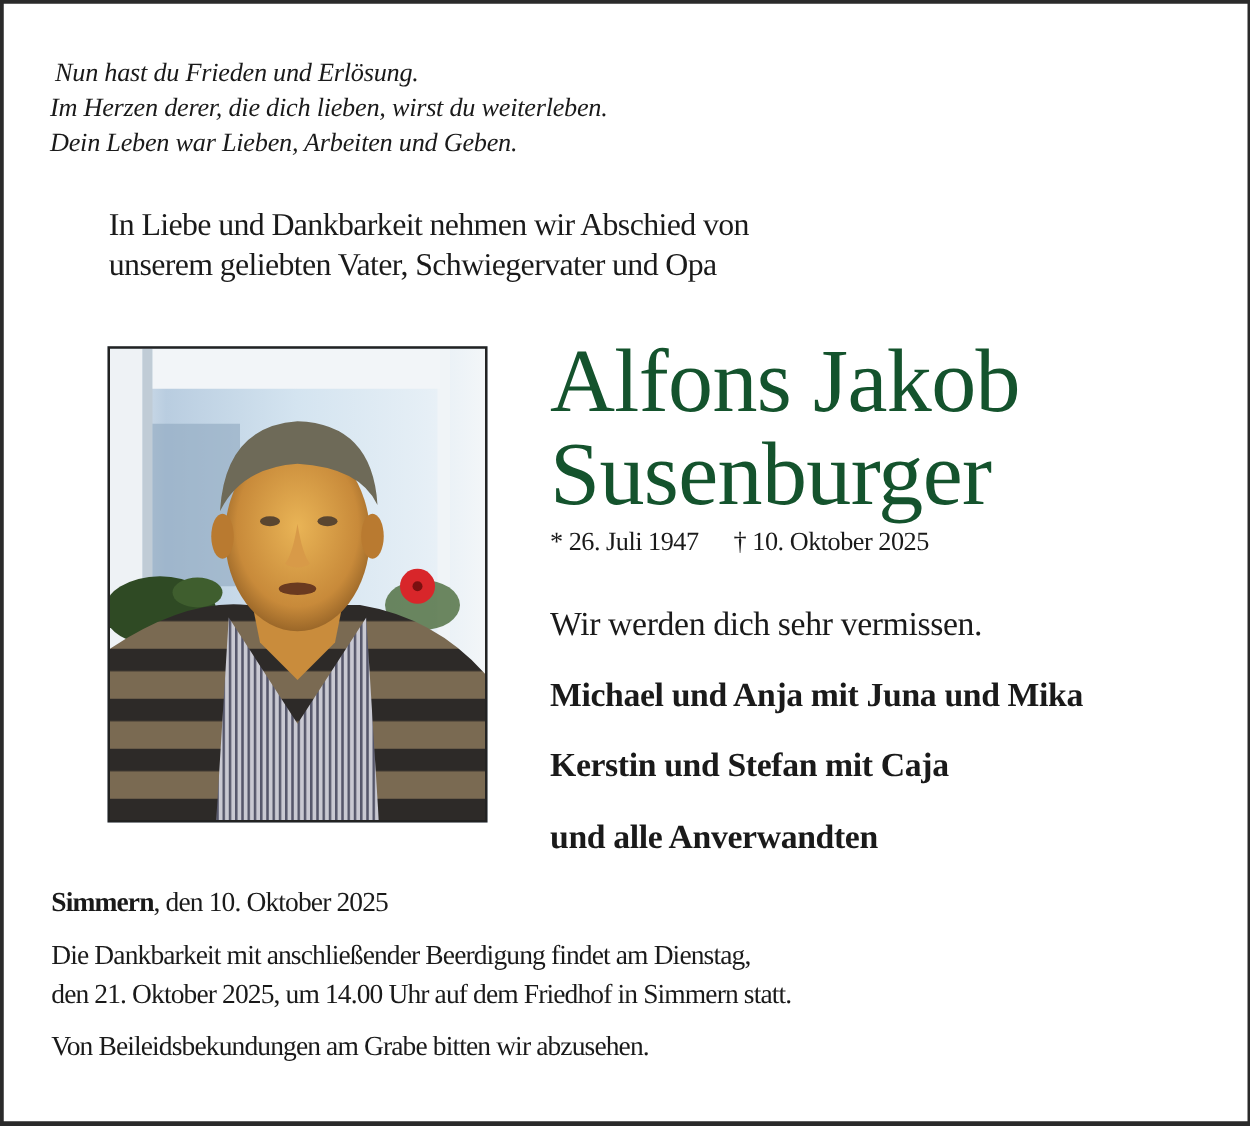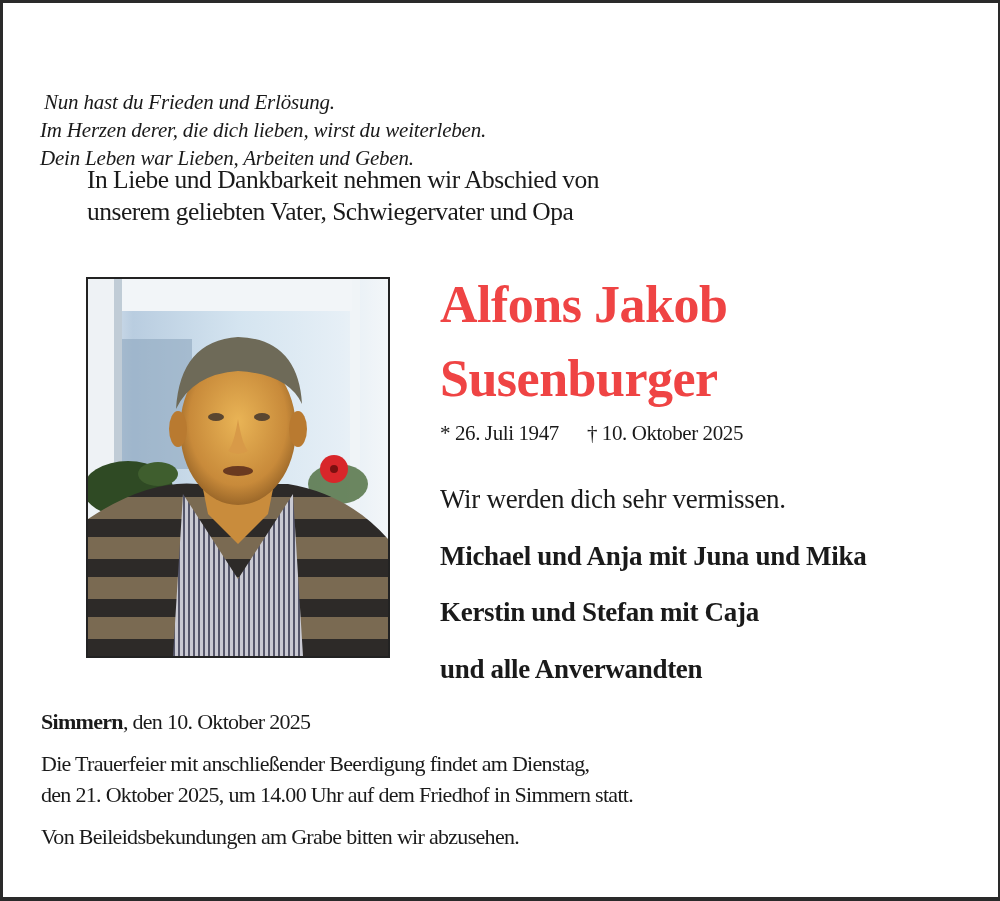--- a/index.html
+++ b/index.html
@@ -2,29 +2,29 @@
 <html><head>
   <meta charset="utf-8">
   <style>
     html, body { margin: 0; padding: 0; background: #ffffff; }
     body { width: 1000px; height: 901px; position: relative; overflow: hidden;
            font-family: "Liberation Serif", "DejaVu Serif", serif; color: #1a1a1a; }
     .frame { position: absolute; left: 0; top: 0; width: 1000px; height: 901px;
              box-sizing: border-box; border: 3px solid #2a2a2a; border-right-width: 2px; border-bottom-width: 4px; background: #fff; }
     .abs { position: absolute; white-space: nowrap; }
 
-    .poem { left: 40px; top: 44px; font-style: italic; font-size: 21px; line-height: 28px; letter-spacing: -0.2px; margin-top: 44px; }
+    .poem { left: 40px; top: 44px; font-style: italic; font-size: 21px; line-height: 28px; letter-spacing: -0.2px; }
     .poem div:first-child { padding-left: 4px; }
 
     .intro { left: 87px; top: 164px; font-size: 25.5px; line-height: 32px; letter-spacing: -0.5px; }
 
     .photo { left: 86px; top: 277px; width: 304px; height: 381px; box-sizing: border-box;
              border: 2px solid #222; overflow: hidden; background: #c9dcea; }
 
-    .name { left: 440px; top: 268px; font-weight: bold; font-size: 52px; line-height: 74px; letter-spacing: -0.5px; color: #ef4444; }
+    .name { left: 440px; top: 268px; font-weight: normal; font-size: 72px; line-height: 74px; letter-spacing: -0.5px; color: #14532d; }
     .dates { left: 440px; top: 419px; font-size: 21px; line-height: 28px; letter-spacing: -0.4px; }
     .dates .sep { display: inline-block; width: 28px; }
 
     .family { left: 440px; top: 479px; font-size: 27px; line-height: 40.5px; letter-spacing: -0.3px; }
     .family .b { font-weight: bold; margin-top: 16px; }
 
     .footer { left: 41px; top: 706px; font-size: 22px; line-height: 31px; letter-spacing: -0.7px; }
     .footer .place { font-weight: bold; }
     .footer .gap { height: 11px; }
   </style>
@@ -116,17 +116,17 @@
 <div class="abs family">
   <div>Wir werden dich sehr vermissen.</div>
   <div class="b">Michael und Anja mit Juna und Mika</div>
   <div class="b">Kerstin und Stefan mit Caja</div>
   <div class="b">und alle Anverwandten</div>
 </div>
 
 <div class="abs footer">
   <div><span class="place">Simmern</span><span>, den 10. Oktober 2025</span></div>
   <div class="gap"></div>
-  <div>Die Trauerfeier mit anschließender Beerdigung findet am Dienstag,</div>
+  <div>Die Dankbarkeit mit anschließender Beerdigung findet am Dienstag,</div>
   <div>den 21. Oktober 2025, um 14.00 Uhr auf dem Friedhof in Simmern statt.</div>
   <div class="gap"></div>
   <div>Von Beileidsbekundungen am Grabe bitten wir abzusehen.</div>
 </div>
 
 </body></html>

